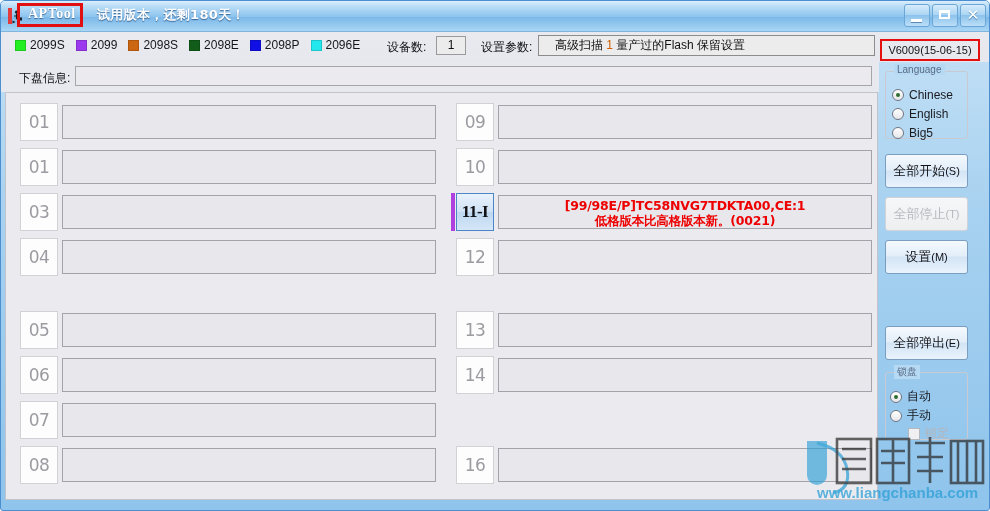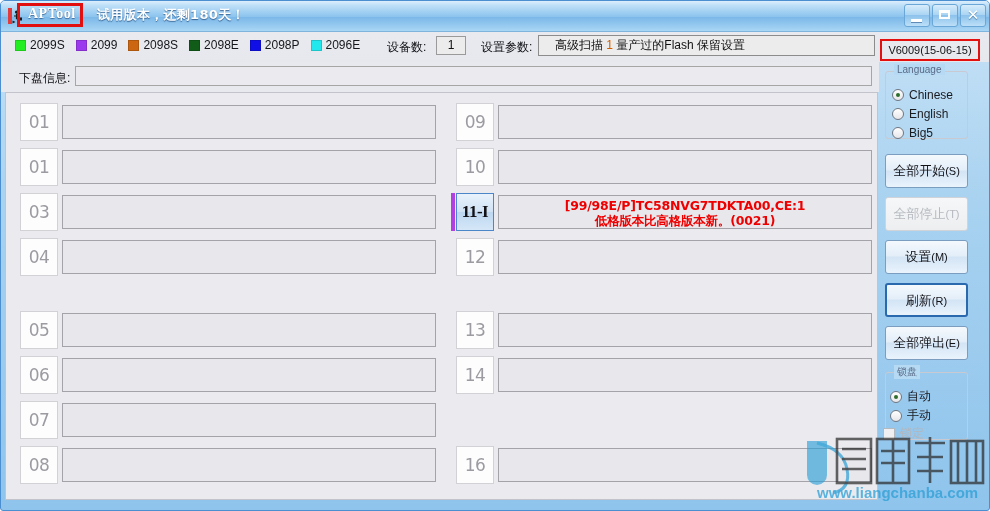--- a/index.html
+++ b/index.html
@@ -532,39 +532,36 @@
 
     <div class="btn" style="top:87px;">
       <span>全部开始</span><span class="mnem">(S)</span>
     </div>
     <div class="btn disabled" style="top:130px;">
       <span>全部停止</span><span class="mnem">(T)</span>
     </div>
     <div class="btn" style="top:173px;">
       <span>设置</span><span class="mnem">(M)</span>
     </div>
-    <div class="btn focused" style="top:216px;">
-      <span>刷新</span><span class="mnem">(R)</span>
-    </div>
     <div class="btn" style="top:259px;">
       <span>全部弹出</span><span class="mnem">(E)</span>
     </div>
 
     <div class="groupbox" style="left:5px; top:305px; width:83px; height:68px;">
       <span class="group-title">锁盘</span>
     </div>
     <div class="radio-row" style="left:10px; top:321px;">
       <span class="radio checked"></span>
       <span>自动</span>
     </div>
     <div class="radio-row" style="left:10px; top:340px;">
       <span class="radio"></span>
       <span>手动</span>
     </div>
-    <div class="radio-row" style="left:3px; top:358px; color:#b3b6bc;">
+    <div class="radio-row" style="left:28px; top:358px; color:#b3b6bc;">
       <span class="checkbox"></span>
       <span>锁定</span>
     </div>
   </div>
 
   <svg class="watermark" viewBox="0 0 186 74">
     <path d="M6 12 h20 v34 a10 10 0 0 1 -20 0 z" fill="#2c9fd6" opacity="0.72"></path>
     <path d="M16 14 q26 6 30 26 t-14 24" stroke="#2c9fd6" stroke-width="3" fill="none" opacity="0.8"></path>
     <g fill="none" stroke="#2b2b2b" stroke-width="2.6" opacity="0.82">
       <rect x="36" y="10" width="34" height="44"></rect>

